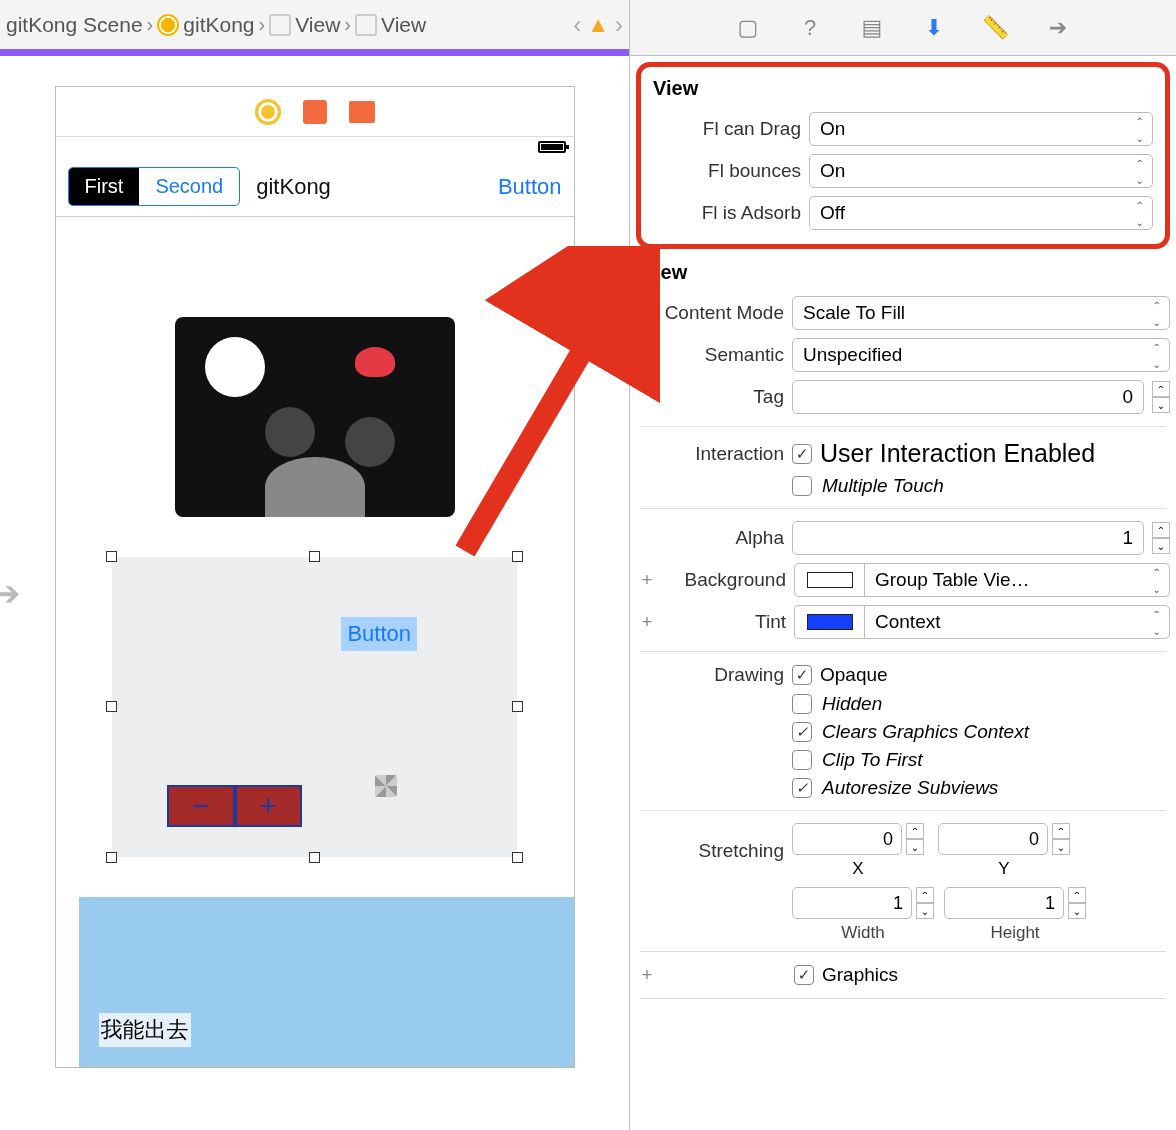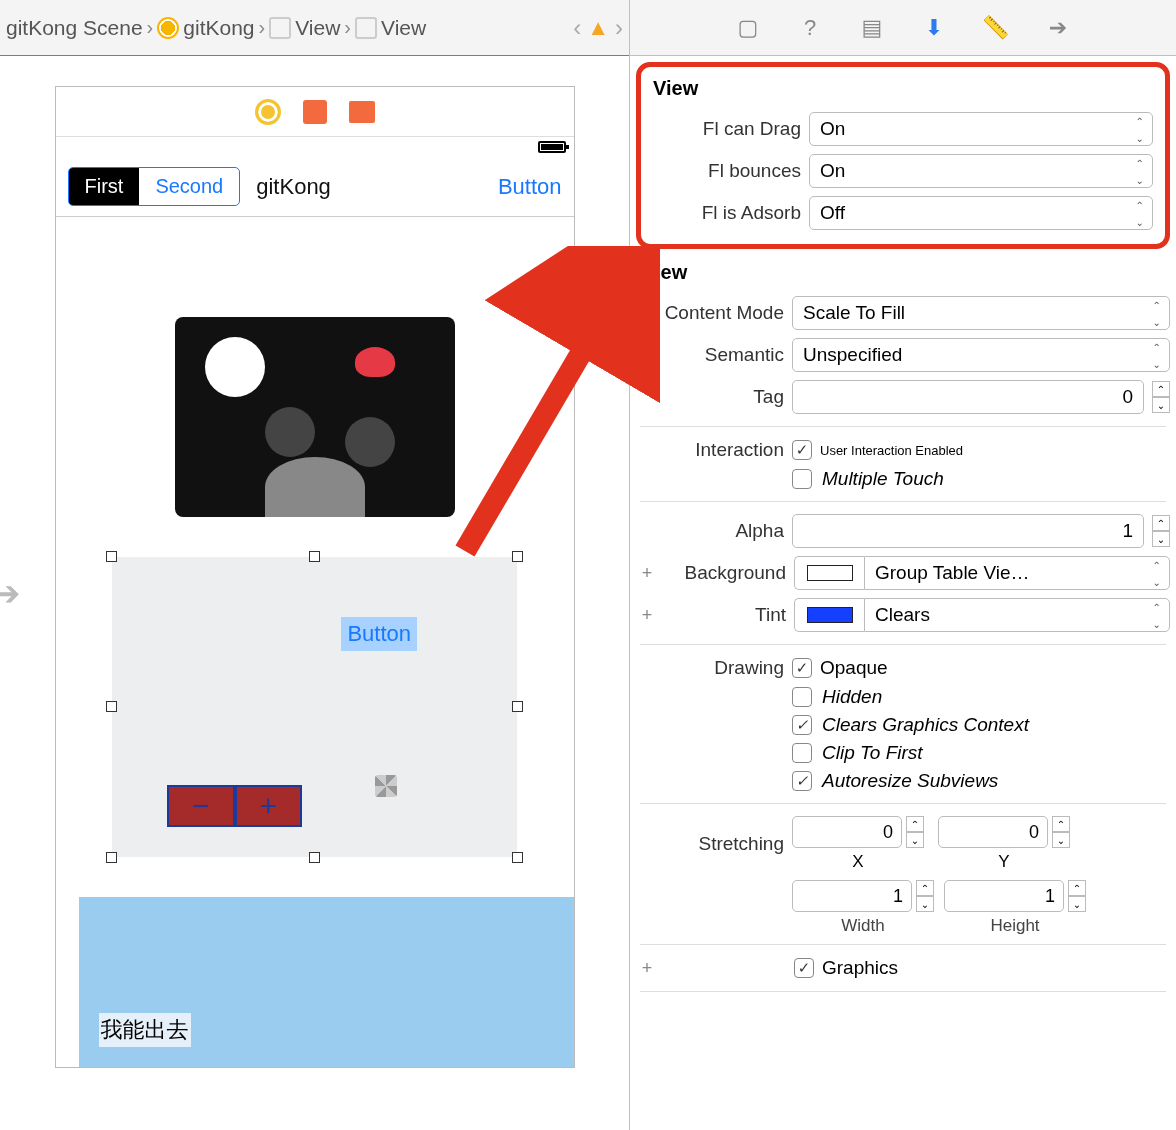--- a/index.html
+++ b/index.html
@@ -7,21 +7,21 @@
 
 
 .app { display: flex; height: 100%; }
 .left-pane { width: 630px; border-right: 1px solid #bfbfbf; display: flex; flex-direction: column; }
 .right-pane { flex: 1; display: flex; flex-direction: column; }
 
 
 .breadcrumb {
   height: 56px; display: flex; align-items: center; gap: 6px;
   padding: 0 6px; font-size: 21px; color: #555;
-  border-bottom: 1px solid #8b5cf6; background: #f4f4f4;
+  border-bottom: 7px solid #8b5cf6; background: #f4f4f4;
 }
 .crumb { display: flex; align-items: center; gap: 4px; }
 .crumb-sep { color: #888; font-size: 20px; margin: 0 -2px; }
 .crumb-icon { width: 22px; height: 22px; border: 2px solid #ccc; border-radius: 3px; display:inline-block; }
 .crumb-icon.scene { border-color: #f7b500; border-radius: 50%; background: radial-gradient(circle,#f7b500 55%,#fff 56%); }
 .nav-end { margin-left: auto; display:flex; align-items:center; gap:6px; }
 .chevron { color:#aaa; font-size:24px; }
 .warn { color:#f5a623; font-size:22px; }
 
 
@@ -265,21 +265,21 @@
             <div>⌃</div>
             <div>⌄</div>
           </div>
       </div>
 
       <div class="divider"></div>
 
       <div class="insp-row">
         <span class="lbl">Interaction</span>
         <span class="chk on"></span>
-        <span style="font-size:13px">User Interaction Enabled</span>
+        <span style="font-size:25px">User Interaction Enabled</span>
       </div>
       <div class="chk-row">
         <span class="chk"></span>
         <span>Multiple Touch</span>
       </div>
 
       <div class="divider"></div>
 
       <div class="insp-row">
         <span class="lbl">Alpha</span>
@@ -299,21 +299,21 @@
           <div class="sel">Group Table Vie…</div>
         </div>
       </div>
       <div class="insp-row">
         <span class="plusslot">+</span>
         <span class="lbl" style="width:120px">Tint</span>
         <div class="color-combo">
           <div class="color-swatch">
               <span class="sw" style="background:#1640ff"></span>
             </div>
-          <div class="sel">Clears</div>
+          <div class="sel">Context</div>
         </div>
       </div>
 
       <div class="divider"></div>
 
       <div class="insp-row">
         <span class="lbl">Drawing</span>
         <span class="chk on"></span>
         <span style="font-size:19px">Opaque</span>
       </div>

